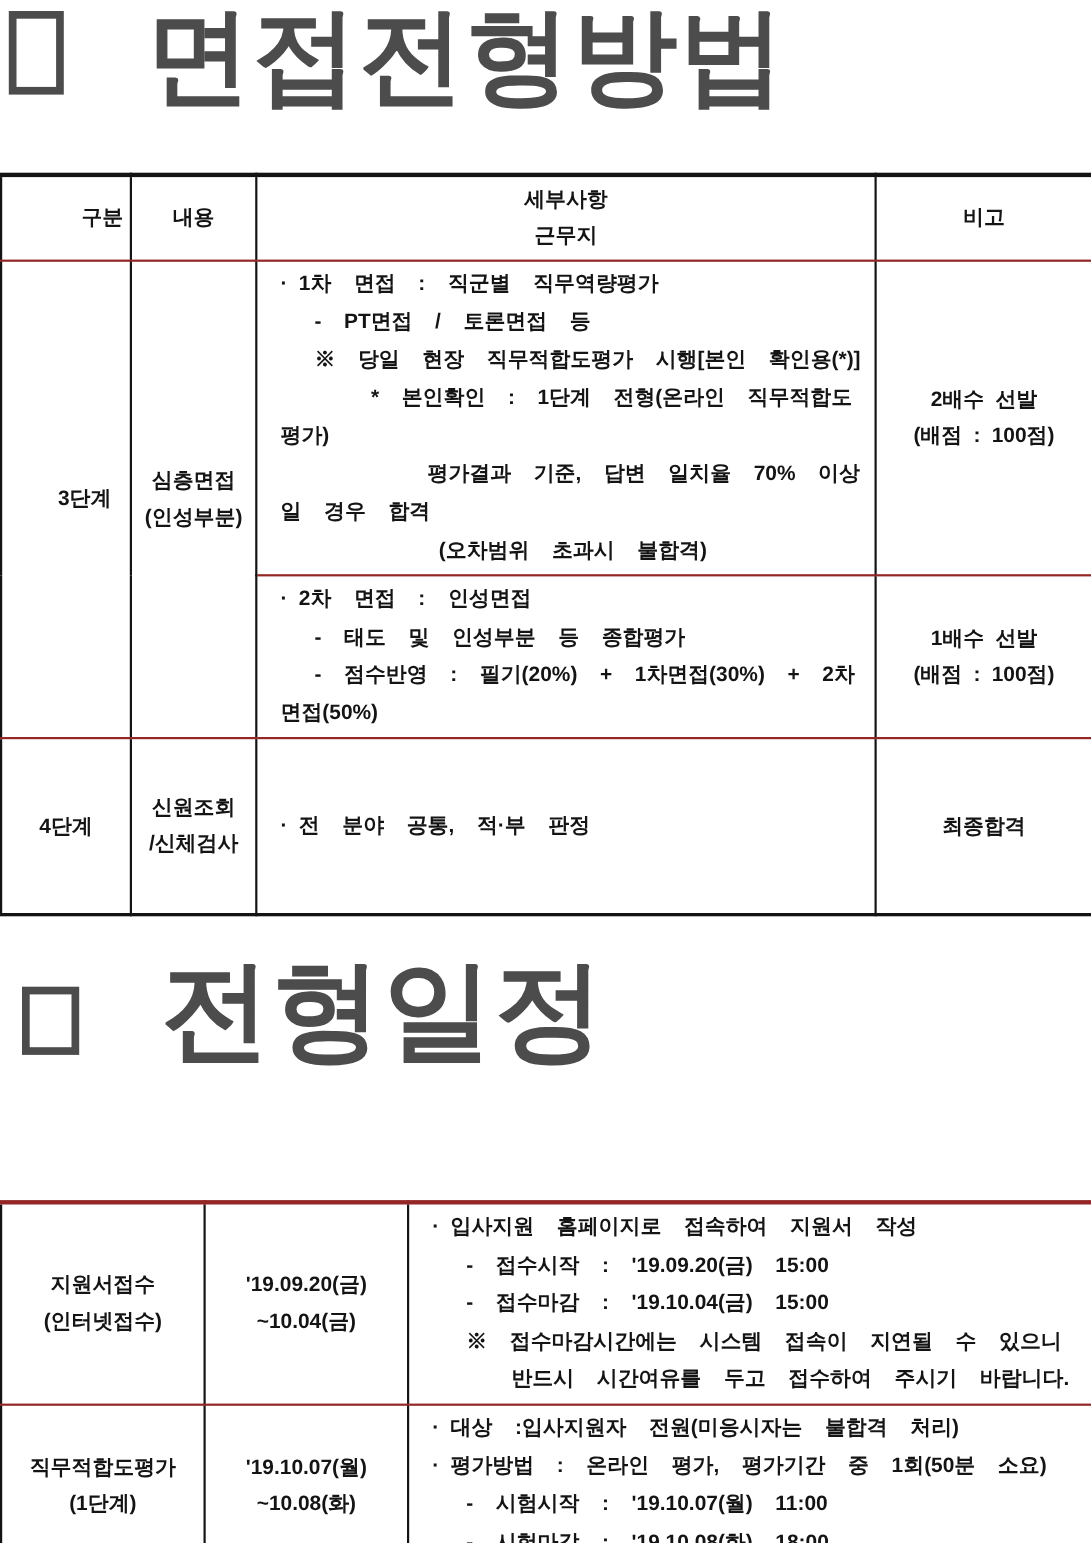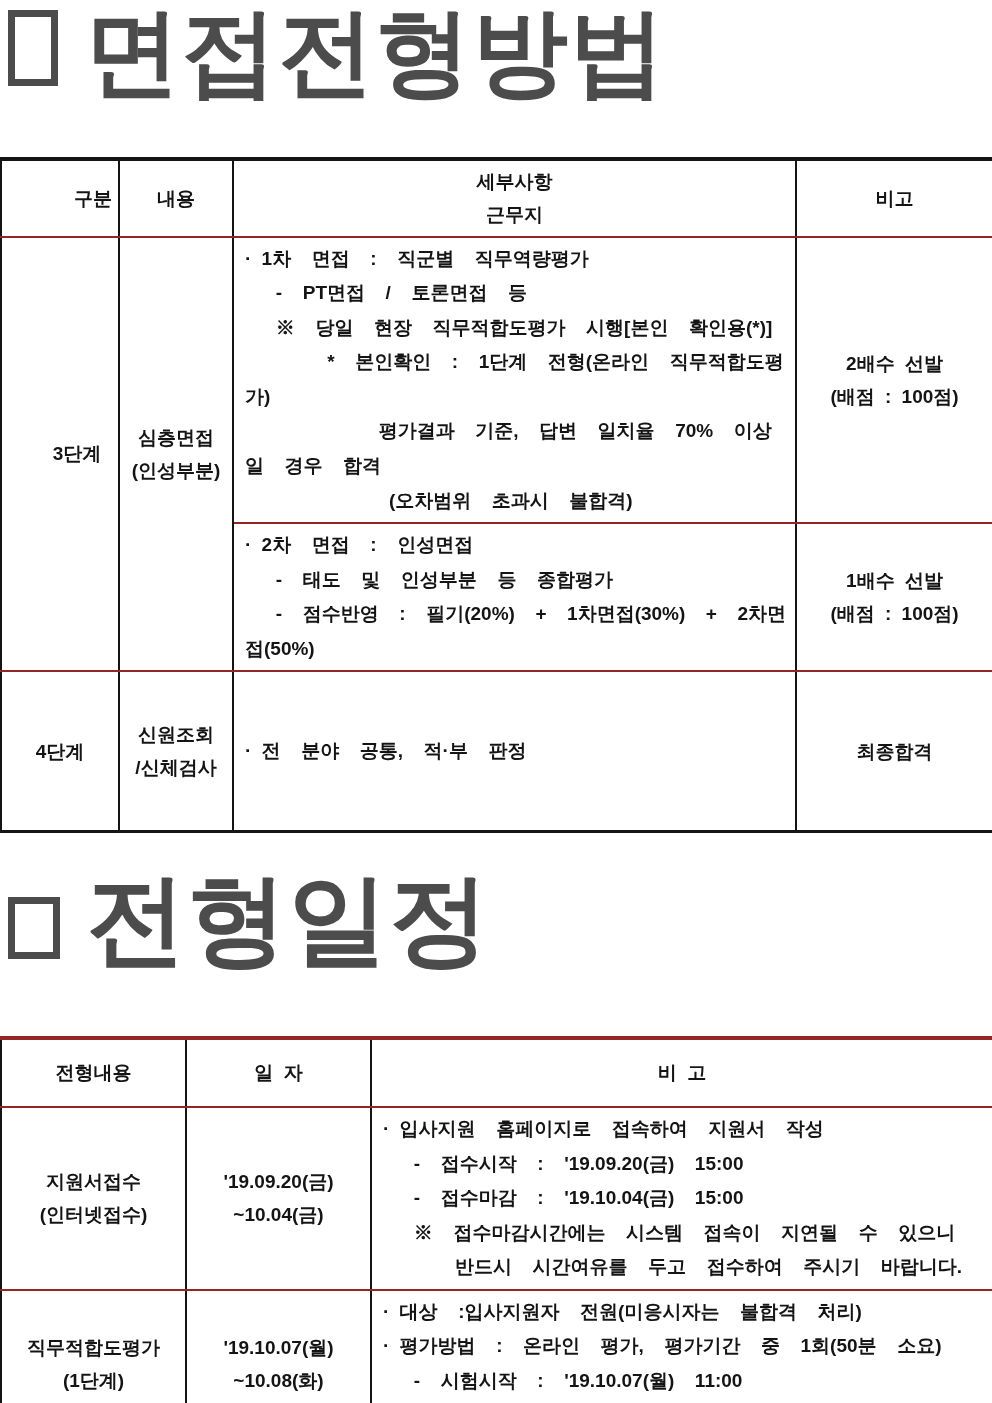--- a/index.html
+++ b/index.html
@@ -6,52 +6,52 @@
   html, body { margin: 0; padding: 0; }
   body {
     width: 992px; height: 1403px;
     background: #ffffff;
     color: #141414;
     font-family: "Liberation Sans", sans-serif;
     overflow: hidden;
   }
 
   
-  .section-title { display: flex; align-items: flex-start; }
+  .section-title { display: flex; align-items: flex-start; gap: 48px; }
   .bullet-square {
     border: 7px solid #4c4c4c;
     background: #ffffff;
     flex: 0 0 auto;
   }
   .title-text {
     font-weight: 900;
     color: #4c4c4c;
     line-height: 1;
     letter-spacing: 1px;
     white-space: nowrap;
   }
   #title-interview { height: 157px; padding-left: 8px; }
   #title-interview .bullet-square { width: 50px; height: 76px; margin-top: 10px; }
   #title-interview .title-text { font-size: 96px; margin-left: 26px; margin-top: 4px; }
 
-  #title-schedule { height: 203px; padding-left: 8px; }
+  #title-schedule { height: 258px; padding-left: 8px; margin-left: 12px; }
   #title-schedule .bullet-square { width: 52px; height: 62px; margin-top: 64px; }
   #title-schedule .title-text { font-size: 100px; margin-left: 26px; margin-top: 36px; }
 
   
   table { border-collapse: collapse; table-layout: fixed; width: 992px; }
   td {
     font-size: 19px;
     font-weight: bold;
     word-spacing: 5px;
     vertical-align: middle;
     padding: 4px 6px;
   }
   .cell-center { text-align: center; white-space: pre-line; line-height: 1.75; }
-  .cell-left   { text-align: left; white-space: pre-wrap; line-height: 1.82; padding-left: 11px; border-radius: 27px; }
+  .cell-left   { text-align: left; white-space: pre-wrap; line-height: 1.82; padding-left: 21px; border-radius: 27px; }
 
   #table-interview { border-top: 4px solid #141414; border-bottom: 3px solid #141414; }
   #table-interview td {
     border-top: 2px solid #942726;
     border-bottom: 2px solid #942726;
     border-left: 2px solid #141414;
     border-right: 2px solid #141414;
   }
 
   #table-schedule {
@@ -132,25 +132,20 @@
 </div>
 
 <table id="table-schedule">
   <colgroup>
     <col style="width:185px">
       <col style="width:185px">
       <col style="width:622px">
   </colgroup>
   <tbody>
     <tr>
-      <td class="cell-center h69">전형내용</td>
-      <td class="cell-center">일 자</td>
-      <td class="cell-center">비 고</td>
-    </tr>
-    <tr>
       <td class="cell-center h163">지원서접수
 (인터넷접수)</td>
       <td class="cell-center">'19.09.20(금)
 ~10.04(금)</td>
       <td class="cell-left">· 입사지원  홈페이지로  접속하여  지원서  작성
    -  접수시작  :  '19.09.20(금)  15:00
    -  접수마감  :  '19.10.04(금)  15:00
    ※  접수마감시간에는  시스템  접속이  지연될  수  있으니
        반드시  시간여유를  두고  접수하여  주시기  바랍니다.</td>
     </tr>

